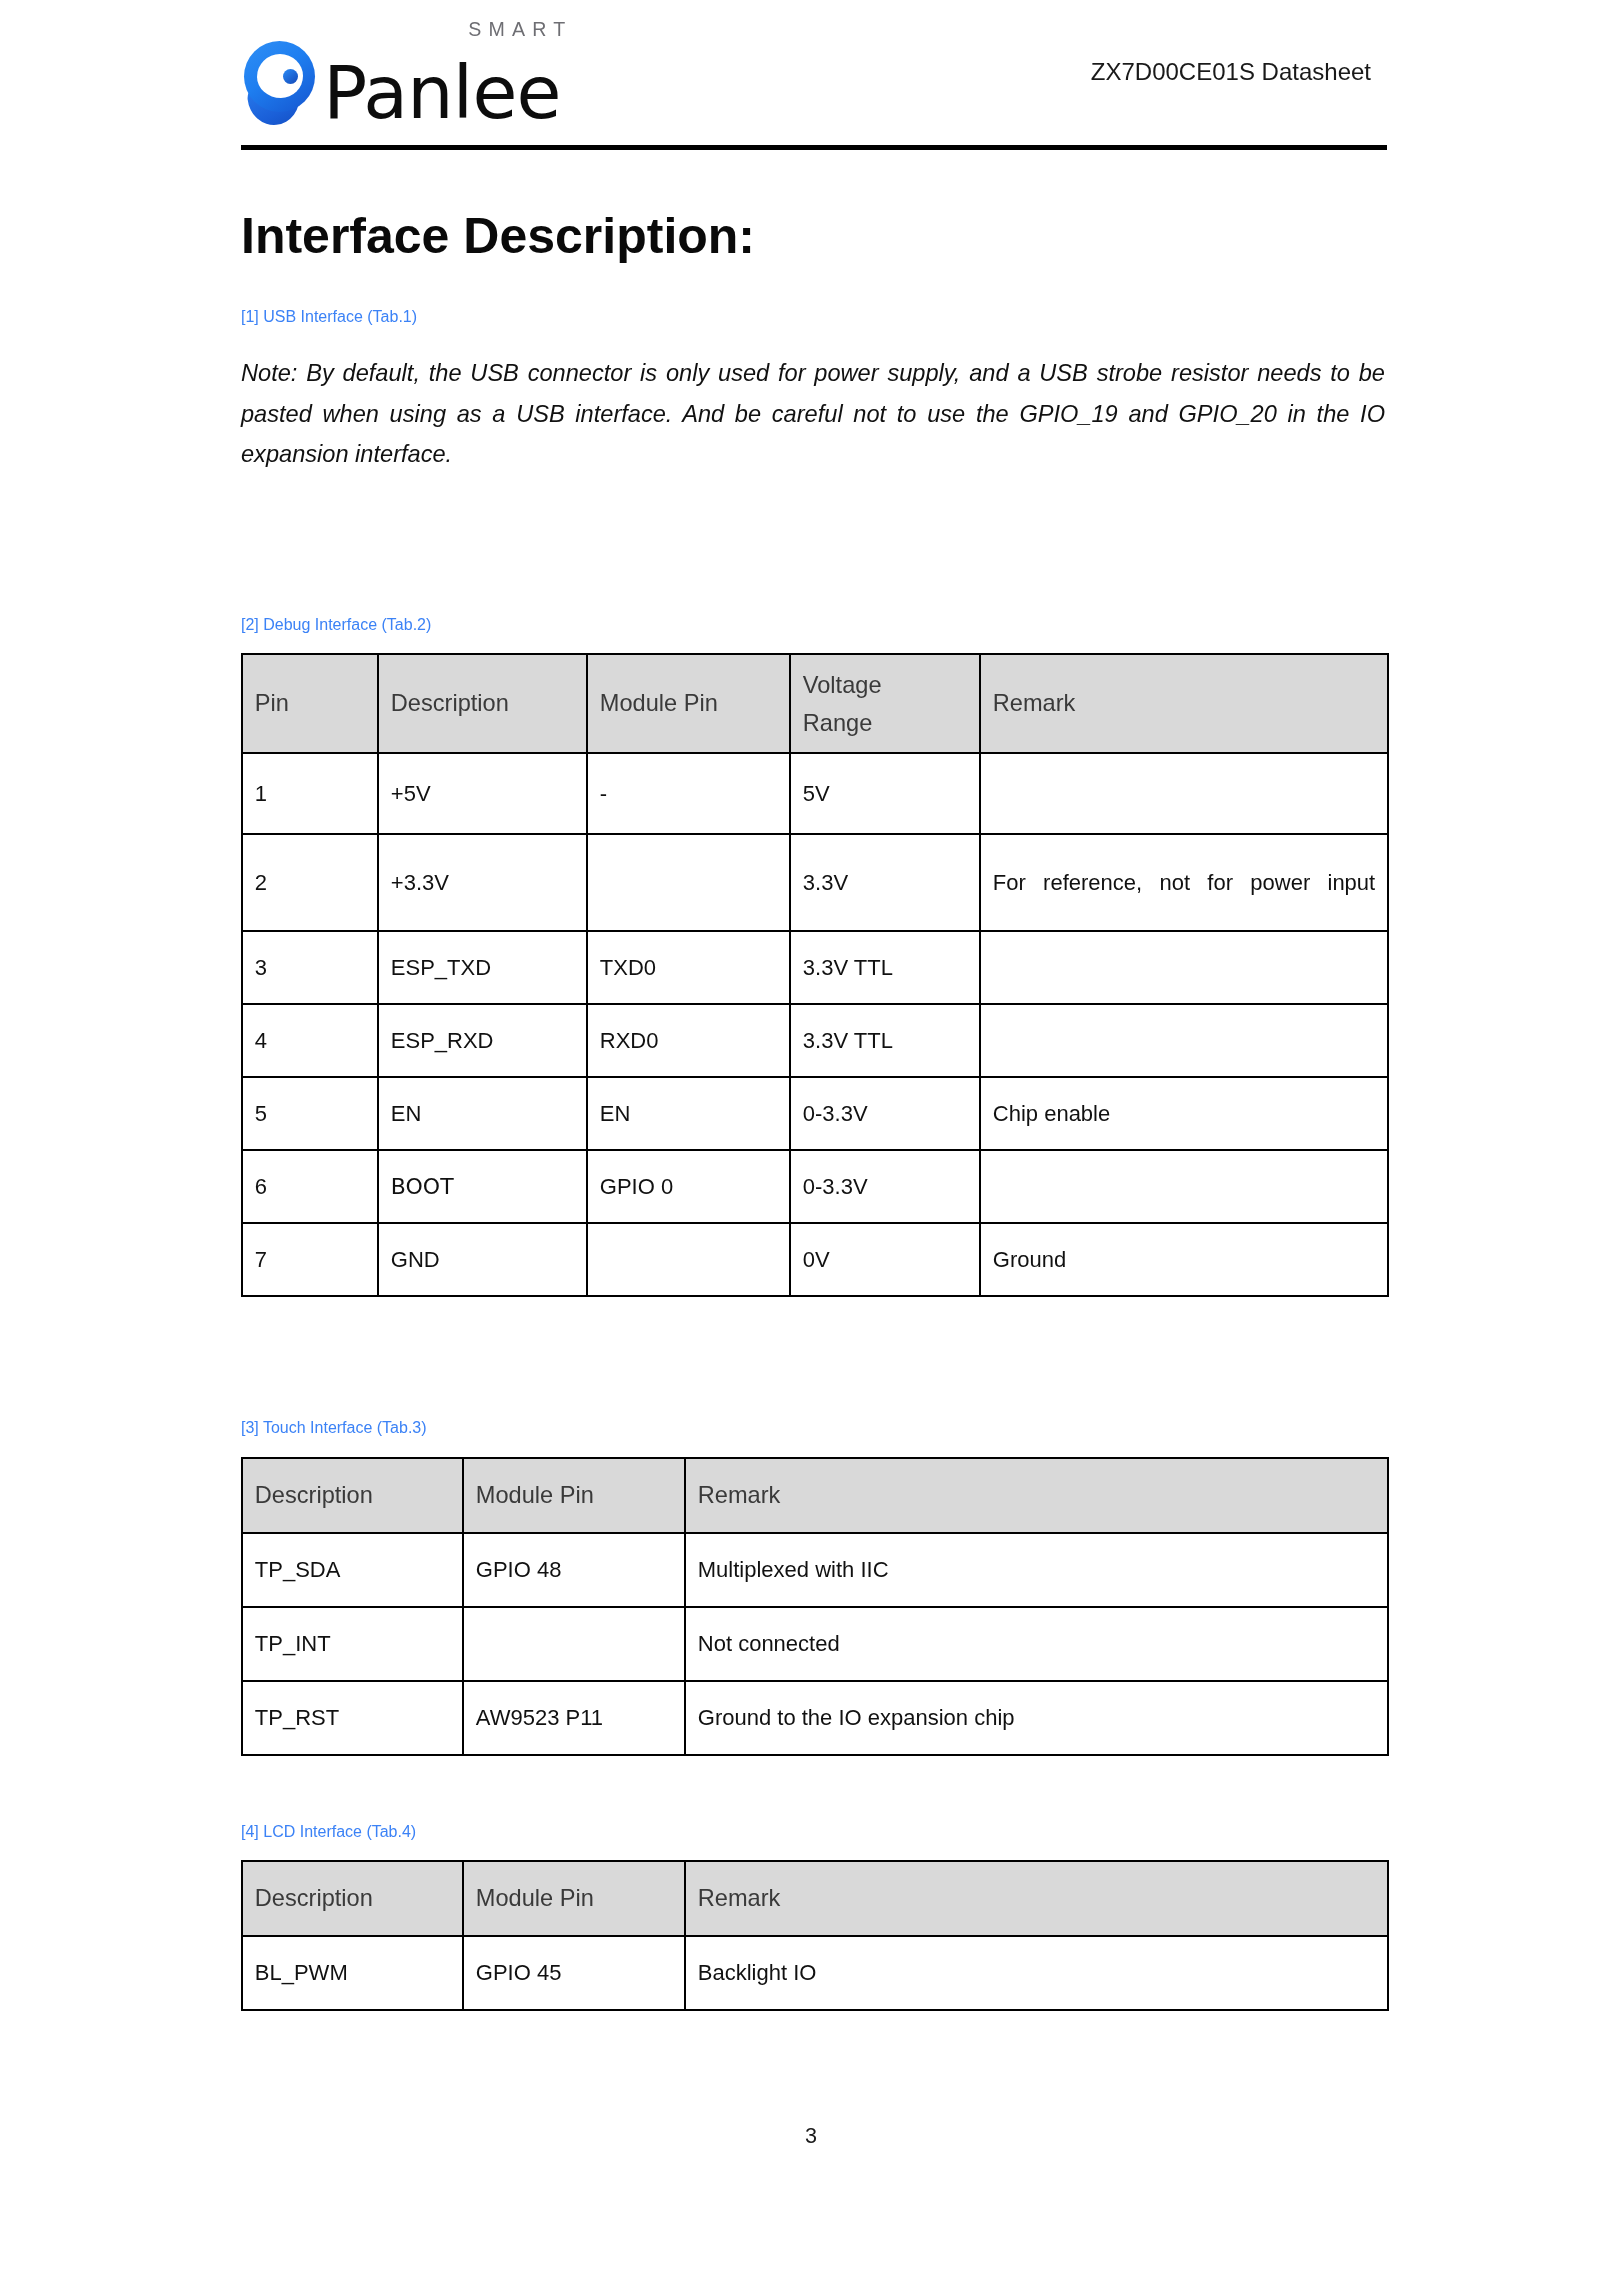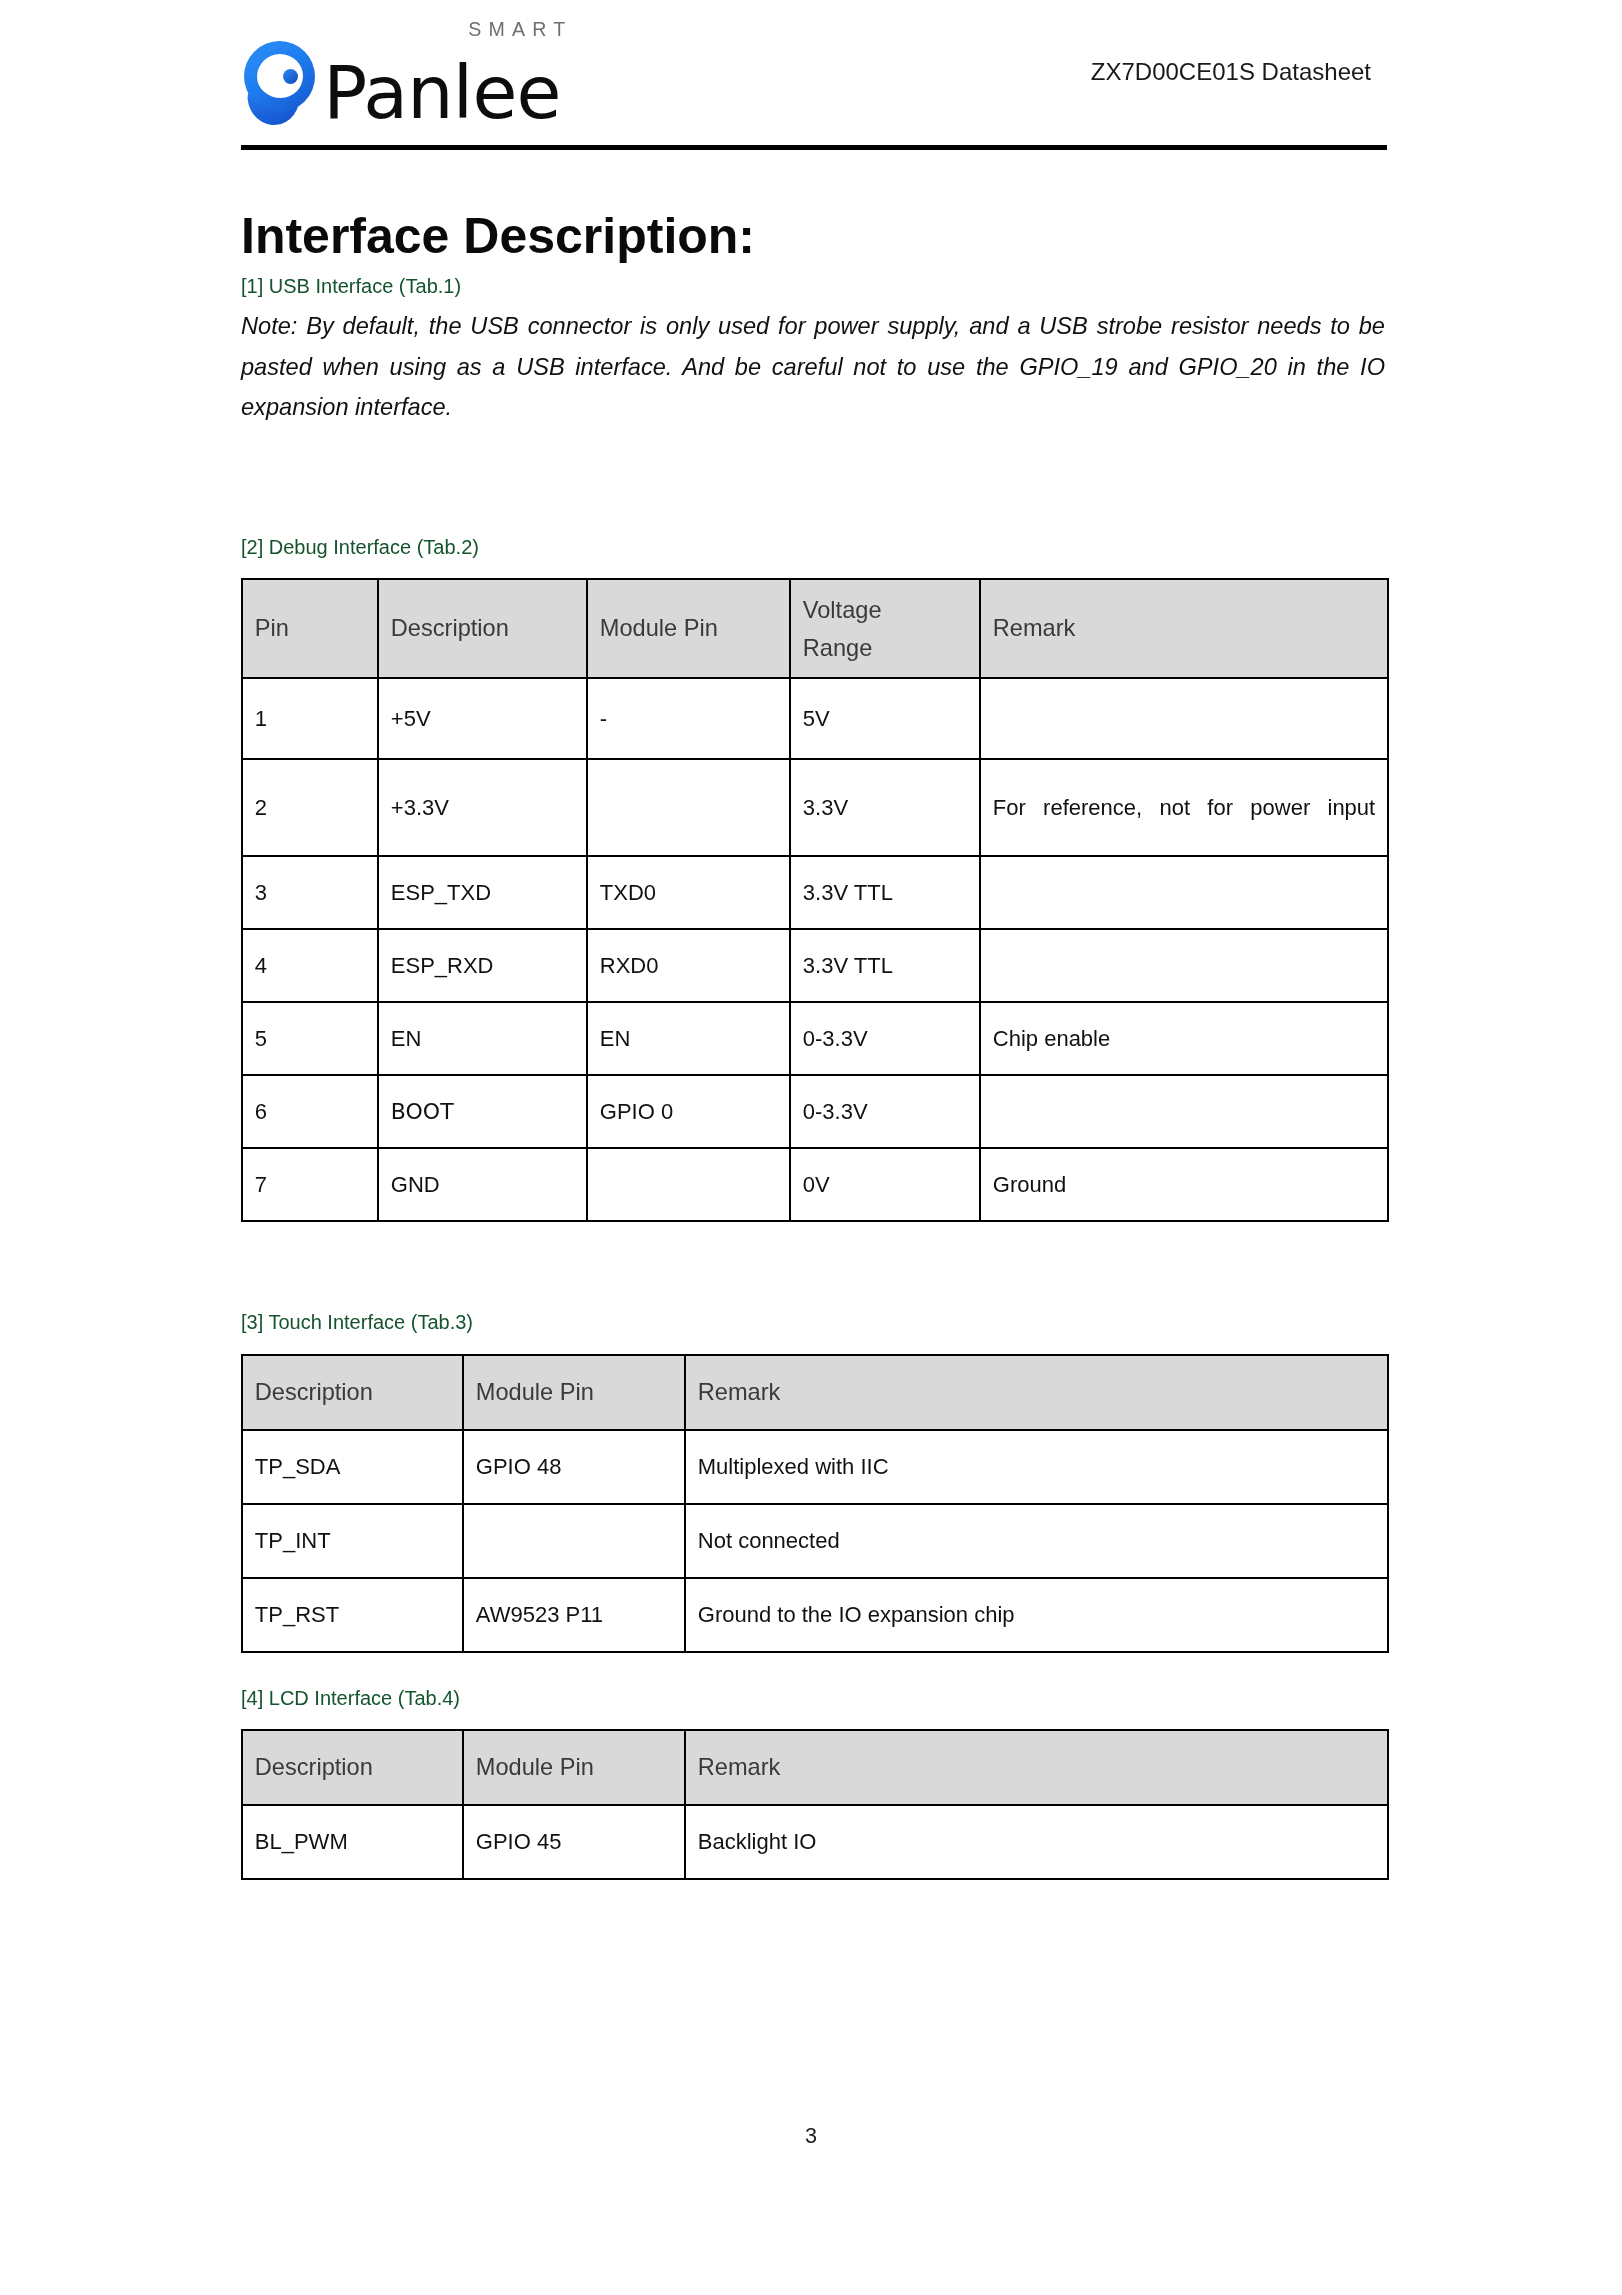--- a/index.html
+++ b/index.html
@@ -130,30 +130,30 @@
 
   
   .doc-title {
     margin: 56px 0 0 0;
     font-size: 50px;
     font-weight: bold;
     letter-spacing: 0px;
     color: #0a0a0a;
   }
   .section-label {
-    font-size: 20px;
-    color: #14532d;
-    margin: 10px 0 0 0;
+    font-size: 16px;
+    color: #3b82f6;
+    margin: 43px 0 0 0;
   }
   .note-para {
     font-style: italic;
     font-size: 23.6px;
     line-height: 1.72;
     color: #111111;
-    margin: 8px 0 0 0;
+    margin: 27px 0 0 0;
     text-align: justify;
     width: 1144px;
   }
 
   .gap-lg { height: 98px; }
   .gap-md { height: 79px; }
   .gap-sm { height: 23.6px; }
 
   
   table.dt {

